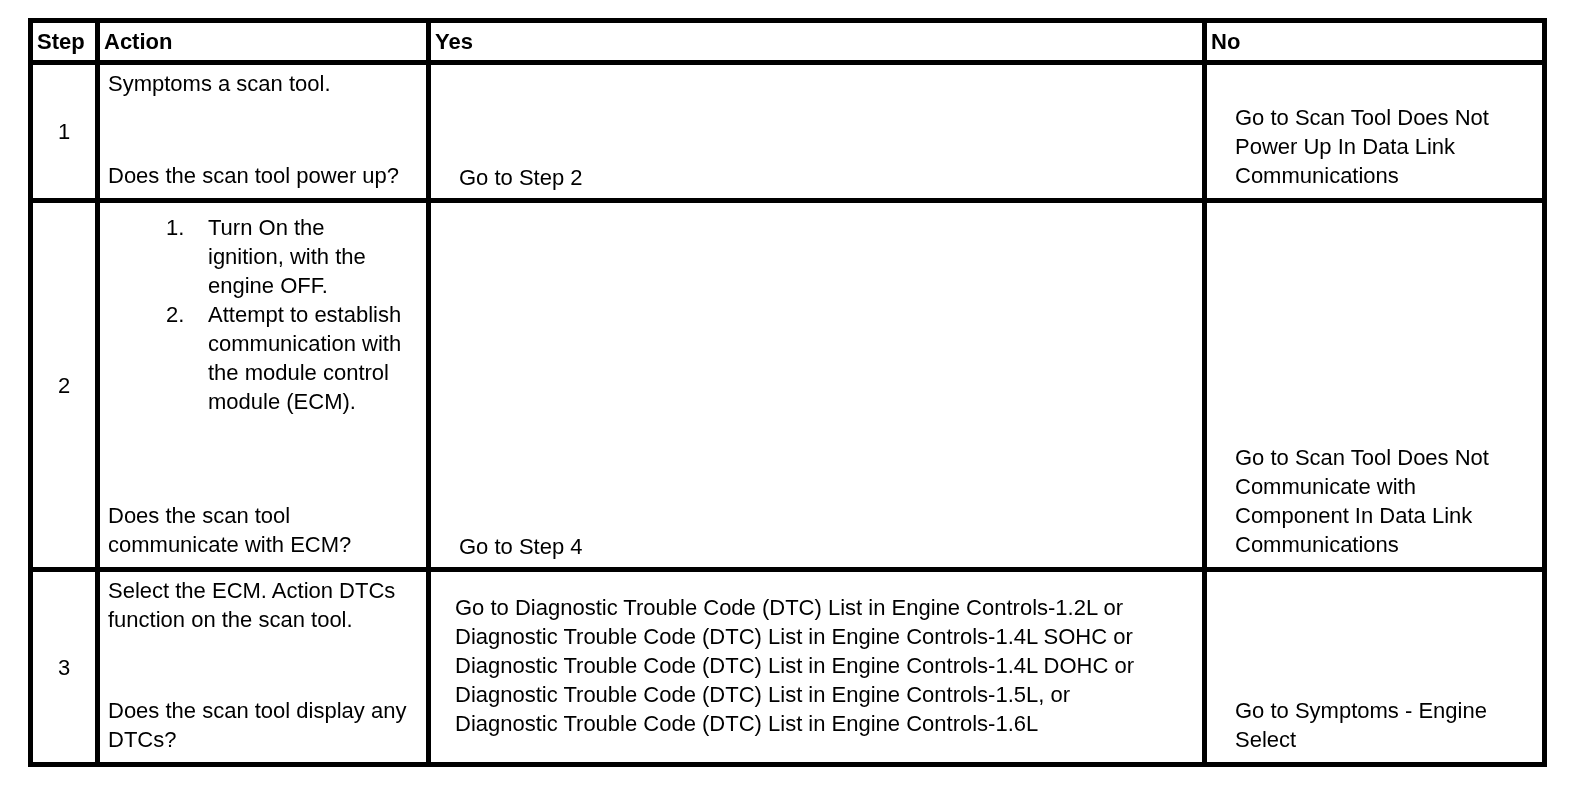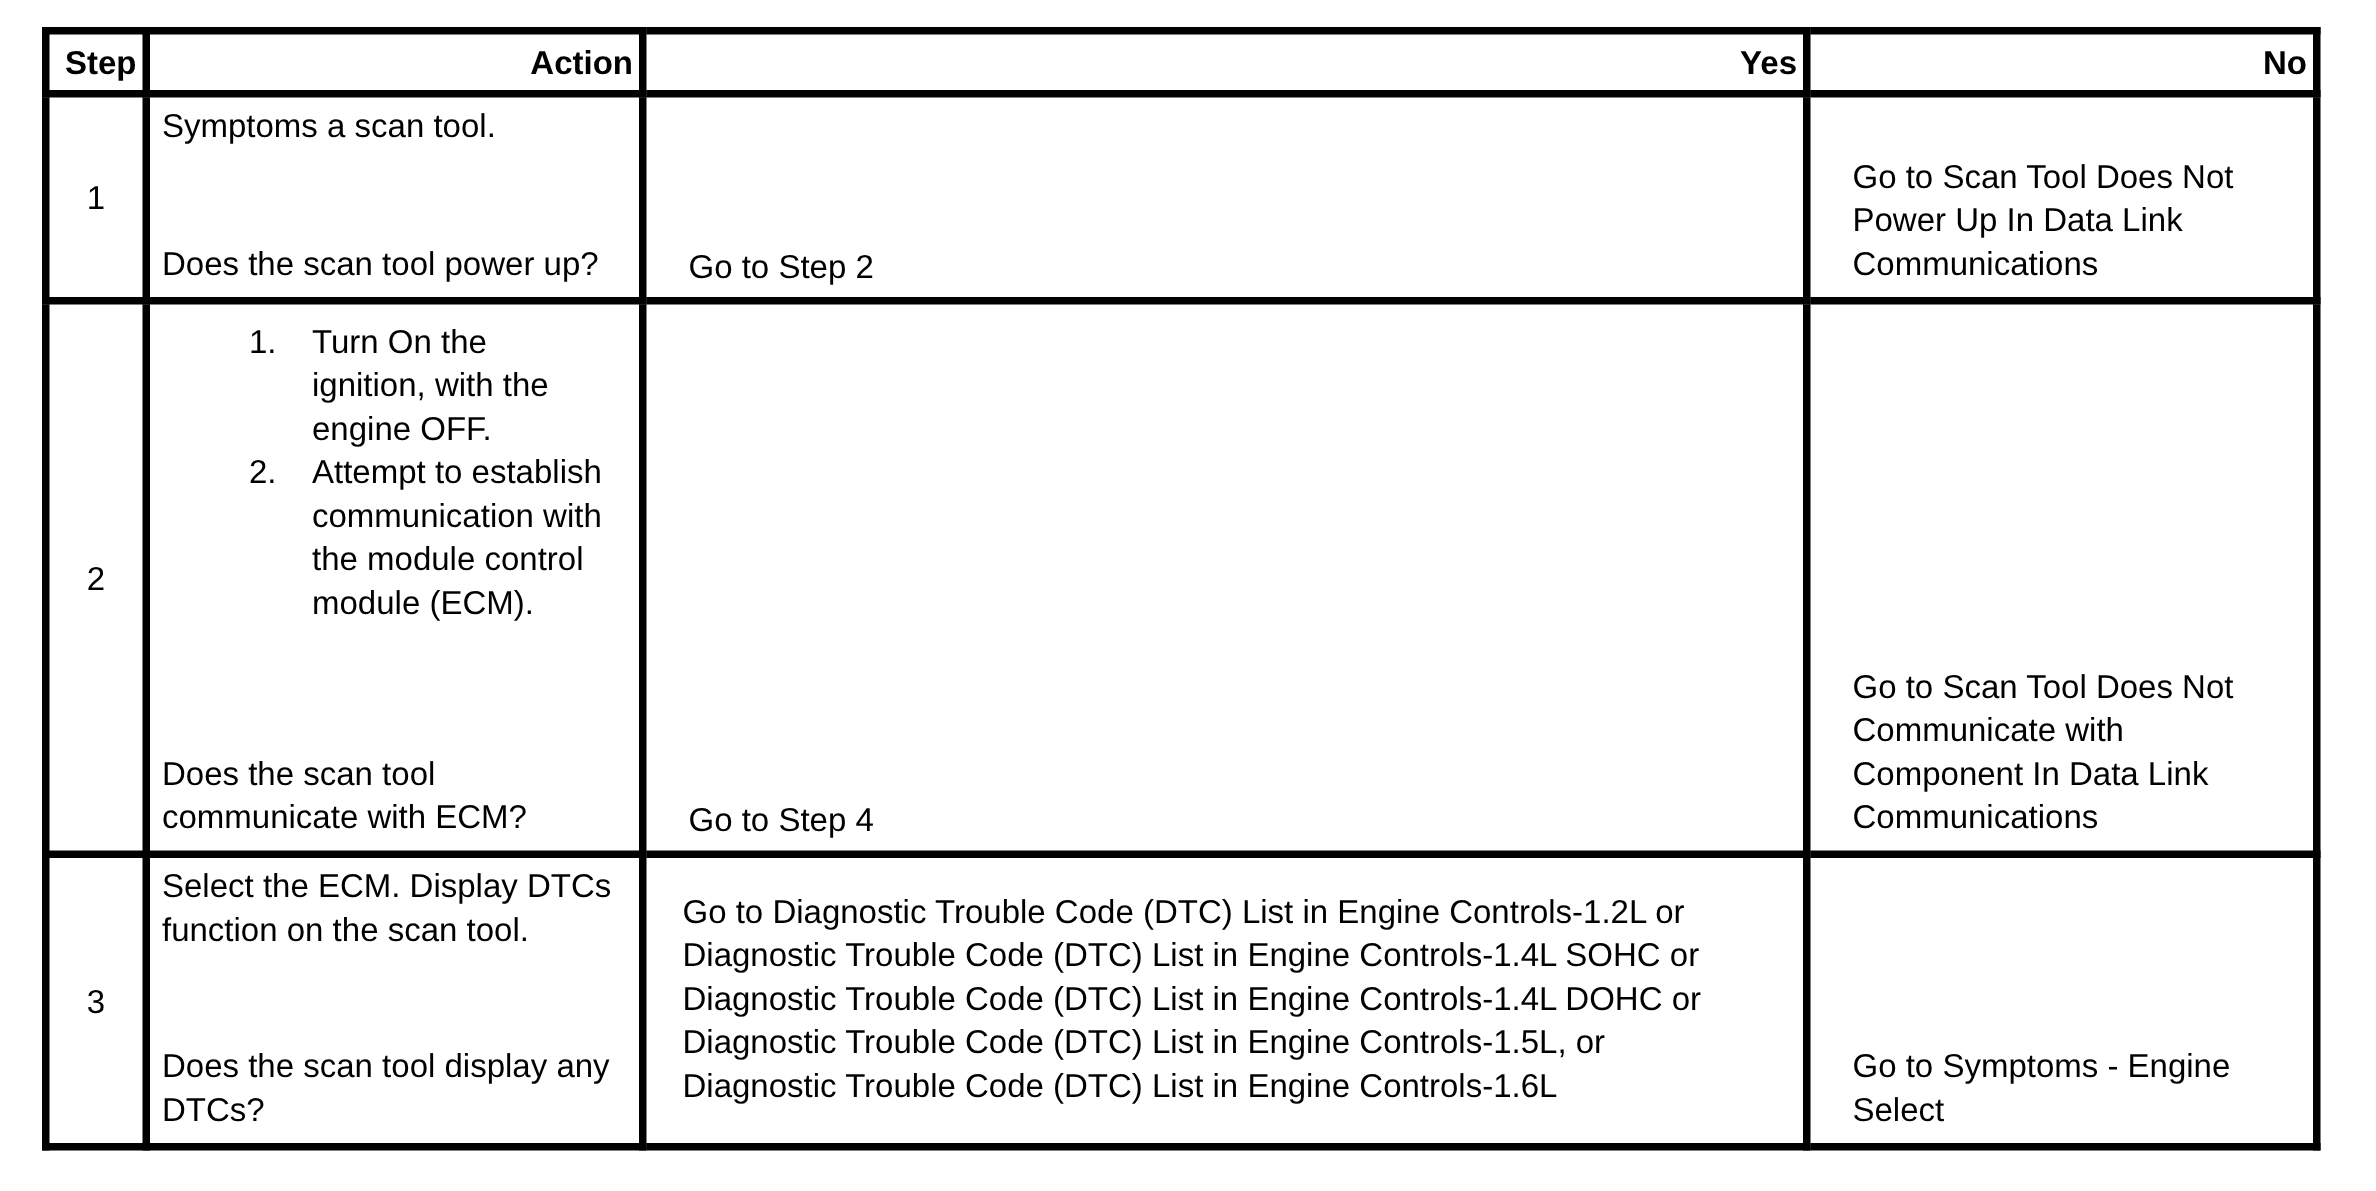--- a/index.html
+++ b/index.html
@@ -29,21 +29,21 @@
   table.diag th, table.diag td {
     border: 5px solid #000000;
     overflow: hidden;
   }
   thead tr { height: 42px; }
   tr.r1 { height: 138px; }
   tr.r2 { height: 369px; }
   tr.r3 { height: 195px; }
   th {
     font-weight: bold;
-    text-align: right;
+    text-align: left;
     vertical-align: middle;
     padding: 2px 4px;
   }
   td.step-cell {
     text-align: center;
     vertical-align: middle;
     padding: 2px;
   }
   td.action-cell {
     vertical-align: top;
@@ -132,21 +132,21 @@
           <div>Go to Step 4</div>
         </td>
         <td class="no-cell">
           <div>Go to Scan Tool Does Not Communicate with Component In Data Link Communications</div>
         </td>
       </tr>
       <tr class="r3">
         <td class="step-cell">3</td>
         <td class="action-cell">
           <div class="action-flex">
-            <div>Select the ECM. Display DTCs function on the scan tool.</div>
+            <div>Select the ECM. Action DTCs function on the scan tool.</div>
             <div>Does the scan tool display any DTCs?</div>
           </div>
         </td>
         <td class="yes-cell mid">
           <div>Go to Diagnostic Trouble Code (DTC) List in Engine Controls-1.2L or Diagnostic Trouble Code (DTC) List in Engine Controls-1.4L SOHC or Diagnostic Trouble Code (DTC) List in Engine Controls-1.4L DOHC or Diagnostic Trouble Code (DTC) List in Engine Controls-1.5L, or Diagnostic Trouble Code (DTC) List in Engine Controls-1.6L</div>
         </td>
         <td class="no-cell">
           <div>Go to Symptoms - Engine Select</div>
         </td>
       </tr>

